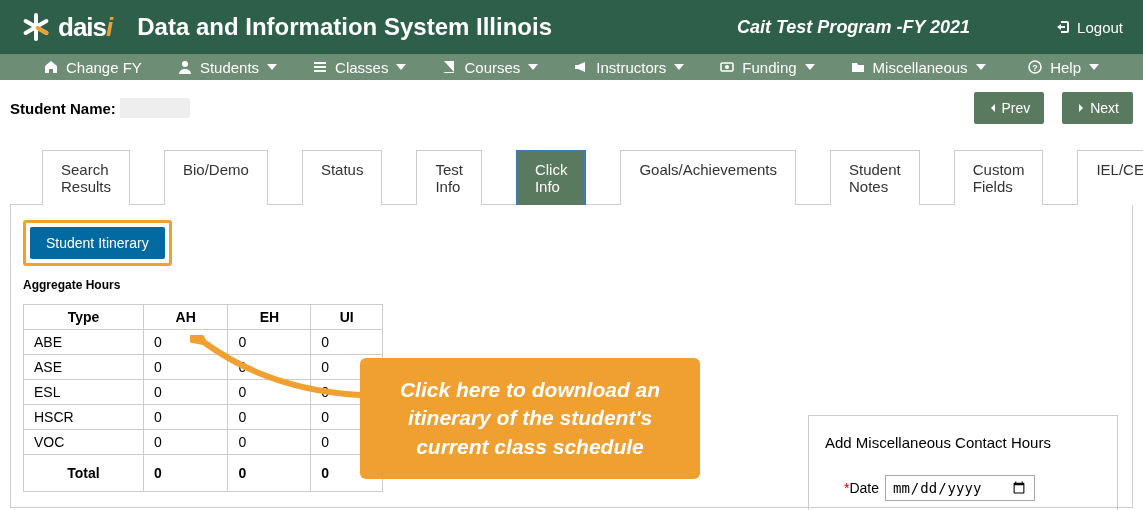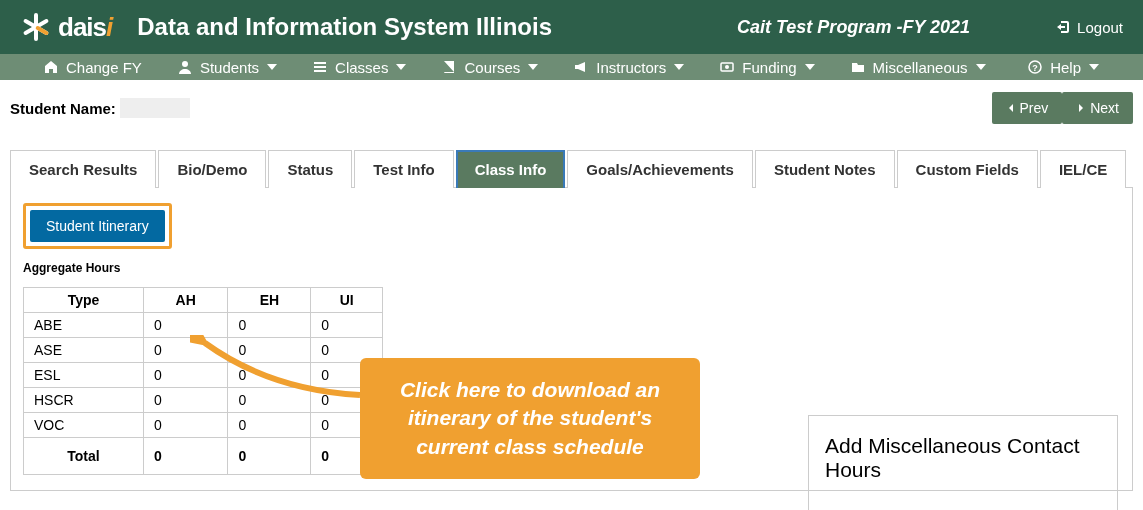--- a/index.html
+++ b/index.html
@@ -15,39 +15,39 @@
   .logout-icon { width: 16px; height: 16px; margin-right: 6px; }
   .navbar { background: #6e8d75; display: flex; align-items: center; padding: 0 26px; height: 26px; }
   .nav-item { color: #fff; display: flex; align-items: center; padding: 10px 18px; font-size: 15px; cursor: pointer; }
   .nav-item .nav-icon { width: 14px; height: 14px; margin-right: 8px; }
   .nav-item .caret { margin-left: 8px; width: 0; height: 0; border-left: 5px solid transparent; border-right: 5px solid transparent; border-top: 6px solid #fff; }
   .nav-spacer { flex: 1; }
   .content { padding: 12px 10px 20px 10px; position: relative; }
   .topbar { display: flex; align-items: center; margin-bottom: 25px; }
   .student-name-label { font-weight: bold; font-size: 15px; }
   .student-name-value { background: #eee; width: 70px; height: 20px; margin-left: 4px; display: inline-block; }
-  .pager { margin-left: auto; display: flex; gap: 0; }
+  .pager { margin-left: auto; display: flex; gap: 18px; }
   .pager-btn { background: #5a7a60; color: #fff; border: none; padding: 8px 14px; font-size: 14px; cursor: pointer; display: flex; align-items: center; border-radius: 2px; }
   .pager-btn svg { width: 10px; height: 10px; }
   .tabs { display: flex; gap: 2px; border-bottom: 1px solid #ccc; }
-  .tab { border: 1px solid #ccc; border-bottom: none; padding: 10px 18px; font-size: 15px; font-weight: bold; cursor: pointer; background: #fff; color: #333; position: relative; top: 1px; }
+  .tab { border: 1px solid #ccc; border-bottom: none; padding: 10px 18px; font-size: 15px; font-weight: normal; cursor: pointer; background: #fff; color: #333; position: relative; top: 1px; margin-left: 32px; }
   .tab.active { background: #5a7a60; color: #fff; border-color: #3a7ab8; border-width: 2px; padding: 9px 17px; }
   .tab-content { border: 1px solid #ccc; border-top: none; padding: 15px 12px; position: relative; min-height: 280px; }
   .itinerary-wrap { border: 3px solid #f0a030; display: inline-block; padding: 4px; border-radius: 3px; margin-bottom: 12px; }
   .itinerary-btn { background: #0369a1; color: #fff; border: none; padding: 8px 16px; font-size: 14px; cursor: pointer; border-radius: 2px; }
   .agg-title { font-weight: bold; font-size: 12px; margin-bottom: 12px; }
   .agg-table { border-collapse: collapse; width: 360px; }
   .agg-table th, .agg-table td { border: 1px solid #ccc; padding: 4px 10px; font-size: 14px; text-align: left; }
   .agg-table th { text-align: center; font-weight: bold; }
   .agg-table .total-row td { font-weight: bold; padding: 10px; }
   .agg-table .type-col { width: 120px; }
   .callout { position: absolute; left: 360px; top: 278px; background: #f0a030; color: #fff; font-style: italic; font-weight: bold; font-size: 21px; text-align: center; padding: 18px 26px; border-radius: 6px; width: 340px; line-height: 1.35; }
   .arrow-svg { position: absolute; left: 190px; top: 255px; width: 180px; height: 80px; pointer-events: none; }
   .misc-panel { border: 1px solid #ccc; position: absolute; right: 25px; top: 335px; width: 310px; padding: 18px 16px 10px 16px; }
-  .misc-title { font-size: 21px; margin-bottom: 32px; }
+  .misc-title { font-size: 15px; margin-bottom: 24px; }
   .misc-row { display: flex; align-items: center; margin-bottom: 14px; }
   .misc-label { width: 60px; font-size: 14px; text-align: right; padding-right: 6px; }
   .req { color: #c00; }
   .misc-input { border: 1px solid #aaa; padding: 3px 6px; font-size: 14px; width: 150px; height: 26px; }
 </style>
 </head>
 <body>
 
 <div class="header">
   <div class="logo">
@@ -154,21 +154,21 @@
         &nbsp;<span>Next</span>
       </button>
     </div>
   </div>
 
   <div class="tabs">
     <div class="tab">Search Results</div>
     <div class="tab">Bio/Demo</div>
     <div class="tab">Status</div>
     <div class="tab">Test Info</div>
-    <div class="tab active">Class Info</div>
+    <div class="tab active">Click Info</div>
     <div class="tab">Goals/Achievements</div>
     <div class="tab">Student Notes</div>
     <div class="tab">Custom Fields</div>
     <div class="tab">IEL/CE</div>
   </div>
 
   <div class="tab-content">
     <div class="itinerary-wrap">
       <button class="itinerary-btn">Student Itinerary</button>
     </div>

